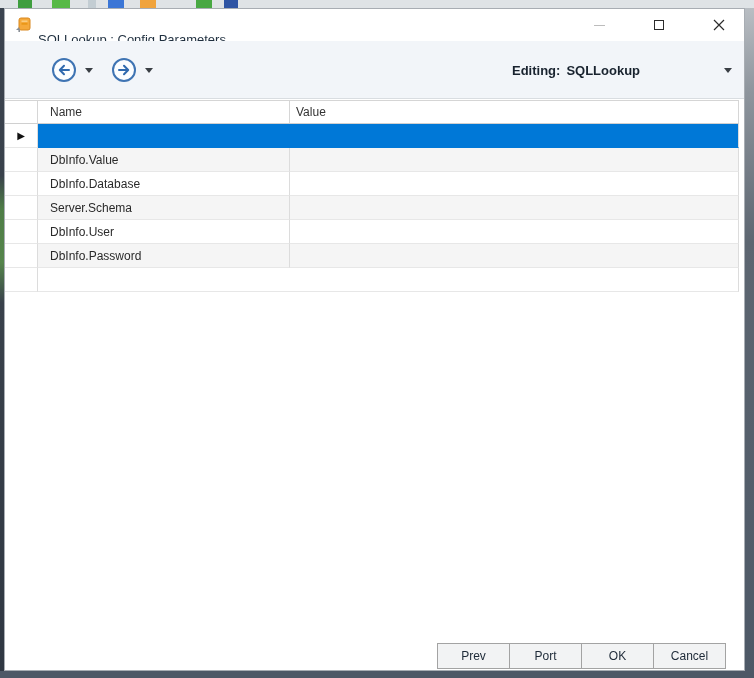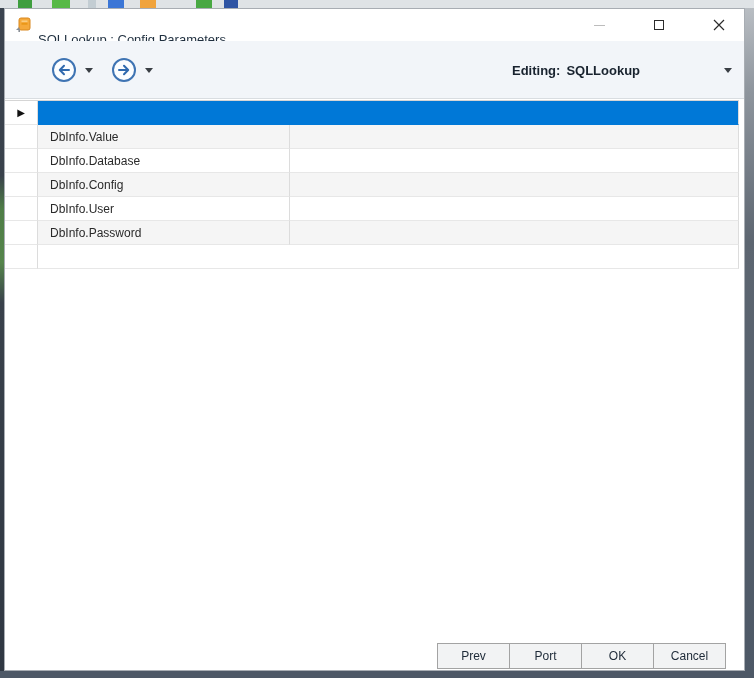--- a/index.html
+++ b/index.html
@@ -130,20 +130,25 @@
         <span class="caret"></span>
       </div>
       <div class="editing-combo">
         <span class="lbl">Editing:</span>
         <span class="val">SQLLookup</span>
         <span class="caret"></span>
       </div>
     </div>
 
     <div class="grid">
+      <div class="grid-header">
+        <div class="corner-cell"></div>
+        <div class="h-name">Name</div>
+        <div class="h-value">Value</div>
+      </div>
       <div>
   <div class="grid-row selected">
     <div class="cell rowhead">
       <span class="indicator">▶</span>
     </div>
     <div class="cell cell-value"></div>
   </div>
 
   <div class="grid-row alt">
     <div class="cell rowhead">
@@ -158,21 +163,21 @@
       <span class="indicator"></span>
     </div>
     <div class="cell cell-name">DbInfo.Database</div>
     <div class="cell cell-value"></div>
   </div>
 
   <div class="grid-row alt">
     <div class="cell rowhead">
       <span class="indicator"></span>
     </div>
-    <div class="cell cell-name">DbInfo.Config</div>
+    <div class="cell cell-name">Server.Schema</div>
     <div class="cell cell-value"></div>
   </div>
 
   <div class="grid-row">
     <div class="cell rowhead">
       <span class="indicator"></span>
     </div>
     <div class="cell cell-name">DbInfo.User</div>
     <div class="cell cell-value"></div>
   </div>

